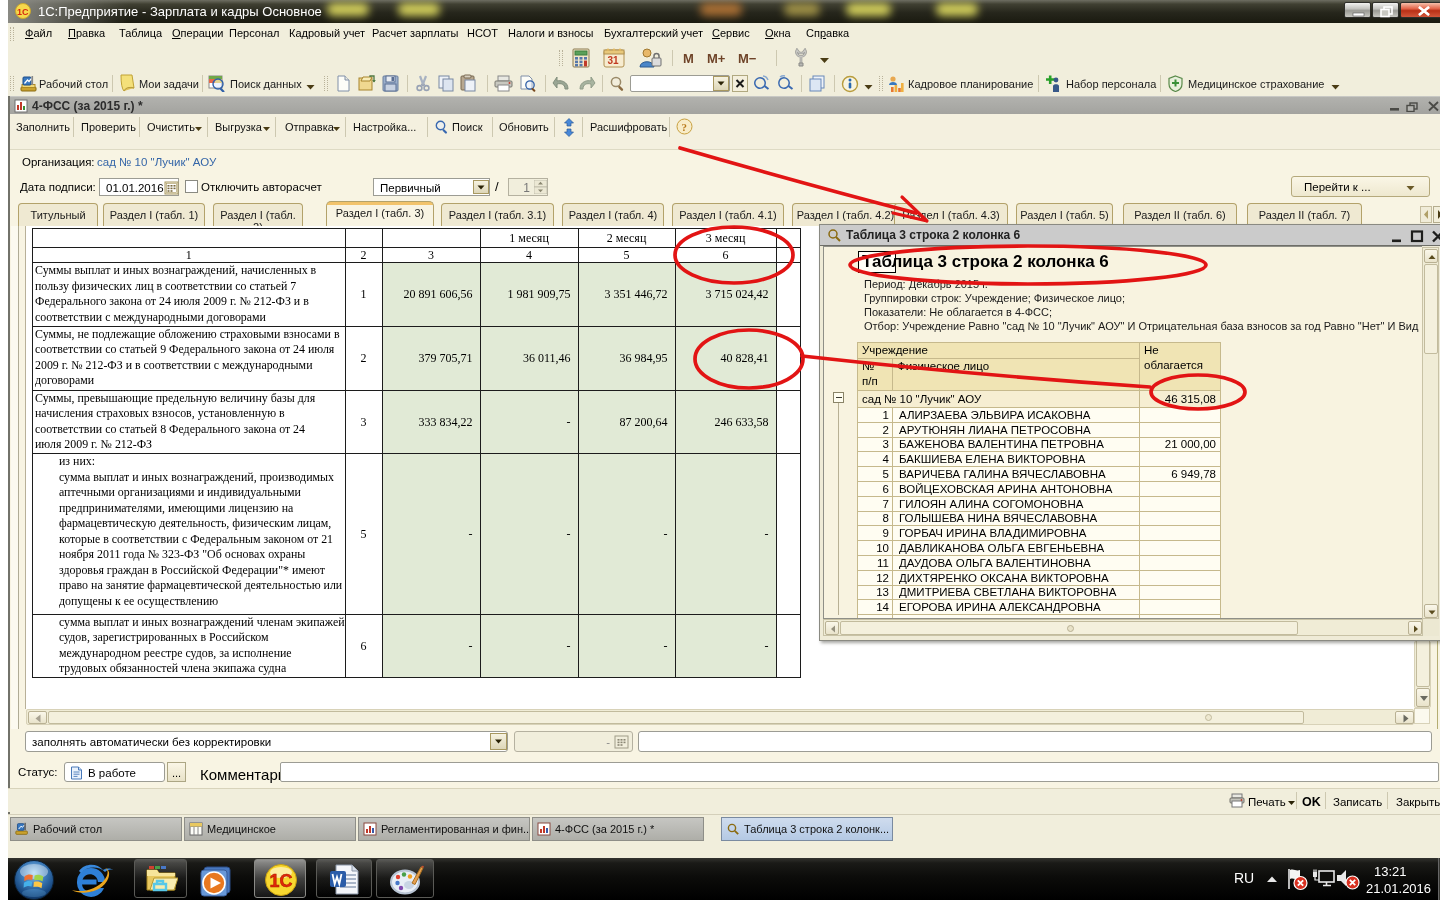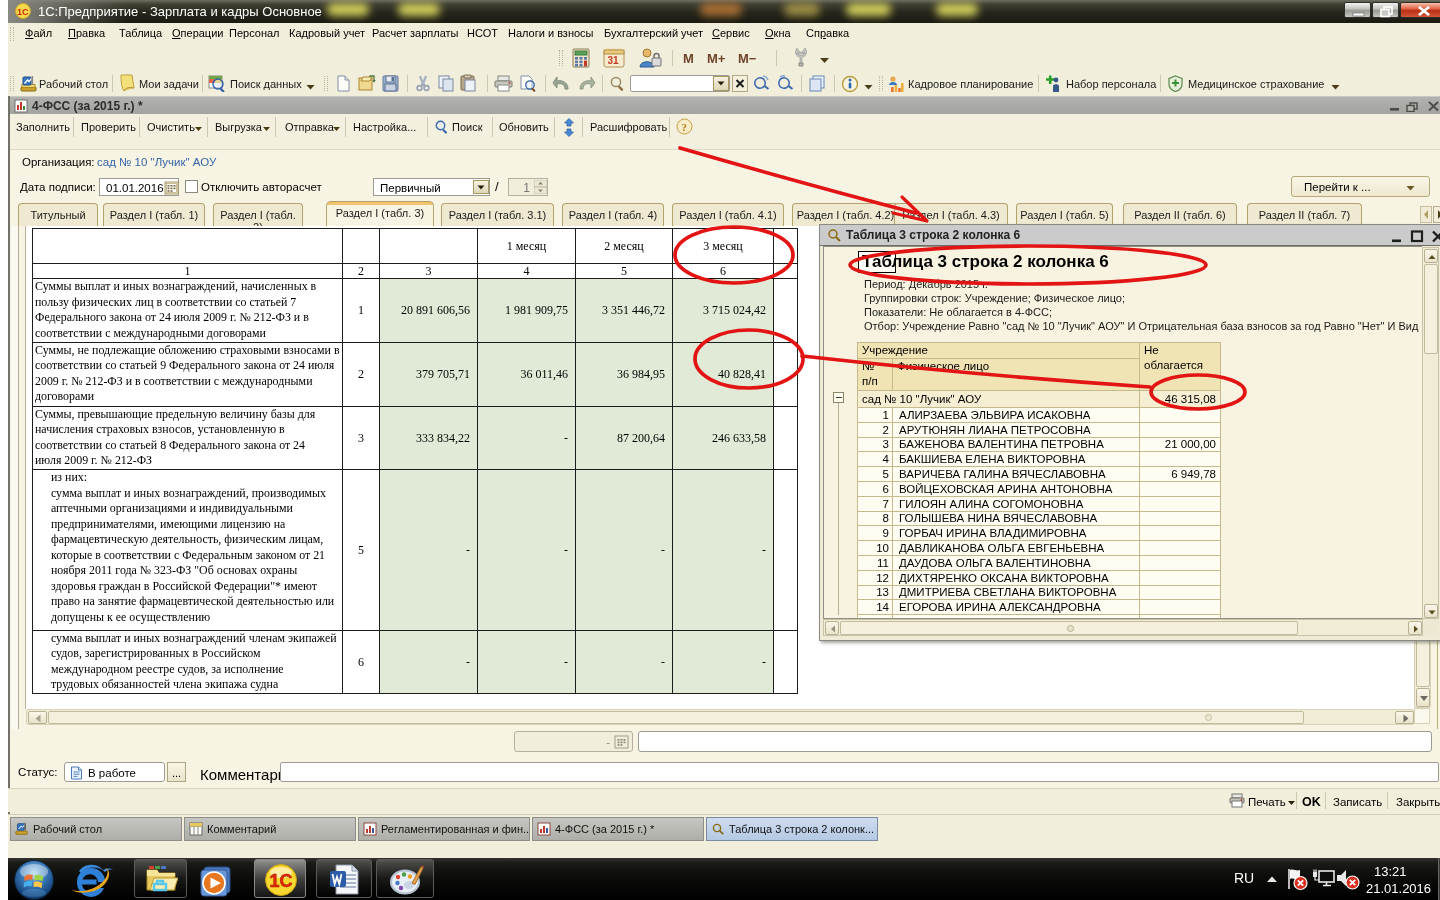--- a/index.html
+++ b/index.html
@@ -39,39 +39,39 @@
 
 .tab { position:absolute; top:203px; height:23px; background:#efe9d2; border:1px solid #b3a26a;
   border-bottom:none; border-radius:4px 4px 0 0; font-size:11px; text-align:center; padding-top:5px; color:#1a1a1a; }
 .tab.active { background:linear-gradient(#f2c36b 0,#f2c36b 3px,#f8f4e3 3px); height:25px; top:201px; z-index:5; border-radius:5px 5px 0 0; }
 #ovl { z-index:50; }
 
 #mtable { position:absolute; left:24px; top:228px; border-collapse:collapse; table-layout:fixed;
   font-family:"Liberation Serif",serif; font-size:13px; background:#fff; }
 #mtable td { border:1px solid #1c1c1c; vertical-align:middle; overflow:hidden; padding:0; line-height:14px; }
 #mtable td.t { font-size:11.9px; line-height:15.5px; padding:0 0 0 2px; white-space:nowrap; vertical-align:top; }
-#mtable td.t.i { padding-left:18px; }
+#mtable td.t.i { padding-left:26px; }
 #mtable td.c { text-align:center; font-size:12px; }
 #mtable td.v { text-align:right; padding-right:7px; font-size:12px; }
 #mtable td.g { background:#e1ead6; }
 #mtable td.gd { background:#cfe0c1; }
 .sb { position:absolute; background:#f0ecd6; border:1px solid #d8d2b8; }
 .sbb { position:absolute; background:linear-gradient(#faf7ea,#e9e3cb); border:1px solid #b9b193; border-radius:2px; }
 .sbt { position:absolute; background:#f4f0dd; border:1px solid #c2bb9d; border-radius:2px; }
 
 
 
 #mditabs { position:absolute; left:0; top:814px; width:1440px; height:27px; background:#f1eedc; border-top:1px solid #d4cfba; }
 
 #statusbar { position:absolute; left:0; top:841px; width:1440px; height:17px; background:#f1eedc; font-size:11px; border-top:1px solid #cdc8b0; }
 .mtab { position:absolute; top:2px; height:24px; background:linear-gradient(#c6c6c2,#aeaea8); border:1px solid #8e8e88;
   font-size:11px; overflow:hidden; white-space:nowrap; color:#111; }
 .mtab span { position:absolute; left:22px; top:5px; }
 .mtab .mico { position:absolute; left:4px; top:4px; }
-.mtab.act { background:linear-gradient(#cfdcee,#b4c9e4); border-color:#7a8aa0; }
+.mtab.act { background:linear-gradient(#cfdcee,#b4c9e4); border-color:#7a8aa0;margin-left:15px; }
 
 #taskbar { position:absolute; left:0; top:858px; width:1440px; height:42px;
   background:linear-gradient(to bottom,#33332f 0%,#1a1a17 12%,#0c0c0a 45%,#000 100%); }
 .tbbtn { position:absolute; top:1px; height:39px; border:1px solid #5a5a56; border-radius:3px;
   background:linear-gradient(to bottom,rgba(255,255,255,.22),rgba(255,255,255,.06) 50%,rgba(0,0,0,.1)); }
 .tbbtn.lit { background:linear-gradient(to bottom,rgba(255,255,255,.5),rgba(255,255,255,.22) 50%,rgba(255,255,255,.08)); border-color:#8a8a86; }
 
 #ovl { position:absolute; left:811px; top:224px; width:627px; height:417px; background:#efebd7;
   border:1px solid #8a8a82; box-shadow:2px 2px 3px rgba(60,60,50,.45); }
 #ovltitle { position:absolute; left:0; top:0; width:627px; height:21px;
@@ -461,21 +461,21 @@
       <colgroup>
         <col style="width:310px">
         <col style="width:37px">
         <col style="width:98px">
         <col style="width:98px">
         <col style="width:97px">
         <col style="width:101px">
         <col style="width:24px">
       </colgroup>
     <tbody>
-        <tr style="height:35px">
+        <tr style="height:19px">
           <td></td>
           <td></td>
           <td></td>
           <td class="c">1 месяц</td>
           <td class="c">2 месяц</td>
           <td class="c">3 месяц</td>
           <td></td>
         </tr>
     <tr style="height:13px">
           <td class="c">1</td>
@@ -545,20 +545,26 @@
     <div class="abs" style="left:1178px;top:4px;width:7px;height:7px;border-radius:50%;border:1px solid #c2bb9d;background:#eee8d0"></div>
   </div>
   <div class="sb" style="left:1406px;top:641px;width:16.5px;height:67px;border-radius:2px">
     <div class="sbt" style="left:1px;top:-6px;width:13.5px;height:51px"></div>
     <div class="sbb" style="left:1px;top:46px;width:13.5px;height:19px"><svg width="14" height="19">
           <path d="M3 7 L7 12 L11 7 Z" fill="#6a6a60"></path>
         </svg></div>
   </div>
   <div class="abs" style="left:1406px;top:708px;width:16px;height:16px;background:#fbf9ee;border:1px solid #d8d2b8"></div>
 
+  <div class="fld" style="left:17px;top:731px;width:483px;height:21px;border-radius:3px">
+    <span class="abs" style="left:6px;top:4px;font-size:11.5px">заполнять автоматически без корректировки</span>
+    <div class="abs" style="left:464px;top:1px;width:17px;height:17px;background:linear-gradient(#f6f2e0,#ddd6b8);border:1px solid #a89860"><svg width="15" height="15">
+          <path d="M4 5.5 h7 l-3.5 4 Z" fill="#2a2206"></path>
+        </svg></div>
+  </div>
   <div class="fld dis" style="left:506px;top:731px;width:119px;height:21px;border-radius:3px">
     <span class="abs" style="right:22px;top:4px;font-size:11.5px;color:#888">-</span>
     <svg class="abs" style="left:99px;top:3px" width="15" height="14" viewBox="0 0 15 14">
         <rect x="1" y="1" width="13" height="12" fill="#f1eedc" stroke="#a09c88"></rect>
         <g fill="#8a8674">
           <rect x="3.5" y="4" width="2" height="1.6"></rect>
           <rect x="6.5" y="4" width="2" height="1.6"></rect>
           <rect x="9.5" y="4" width="2" height="1.6"></rect>
           <rect x="3.5" y="6.6" width="2" height="1.6"></rect>
           <rect x="6.5" y="6.6" width="2" height="1.6"></rect>
@@ -609,21 +615,21 @@
           <rect x="11.5" y="1" width="1.6" height="9" fill="#555"></rect>
         </svg>
       <span>Рабочий стол</span>
       </div>
     <div class="mtab" style="left:176px;width:172px">
       <svg class="mico" width="14" height="14" viewBox="0 0 14 14">
           <rect x="1" y="1" width="12" height="12" fill="#fdfdf8" stroke="#666"></rect>
           <path d="M1 4.5 h12 M5 1 v12 M9 1 v12" stroke="#888" stroke-width="1"></path>
           <rect x="1" y="1" width="12" height="3.5" fill="#e8c860"></rect>
         </svg>
-      <span>Комментарий</span>
+      <span>Медицинское</span>
       </div>
     <div class="mtab" style="left:350px;width:172px">
       <svg class="mico" width="14" height="14" viewBox="0 0 14 14">
           <rect x="1" y="1" width="12" height="12" fill="#fff" stroke="#8a4a40"></rect>
           <rect x="3" y="7" width="2" height="4" fill="#c03828"></rect>
           <rect x="6" y="4" width="2" height="7" fill="#c03828"></rect>
           <rect x="9" y="6" width="2" height="5" fill="#3858a8"></rect>
         </svg>
       <span>Регламентированная и фин...</span>
       </div>

